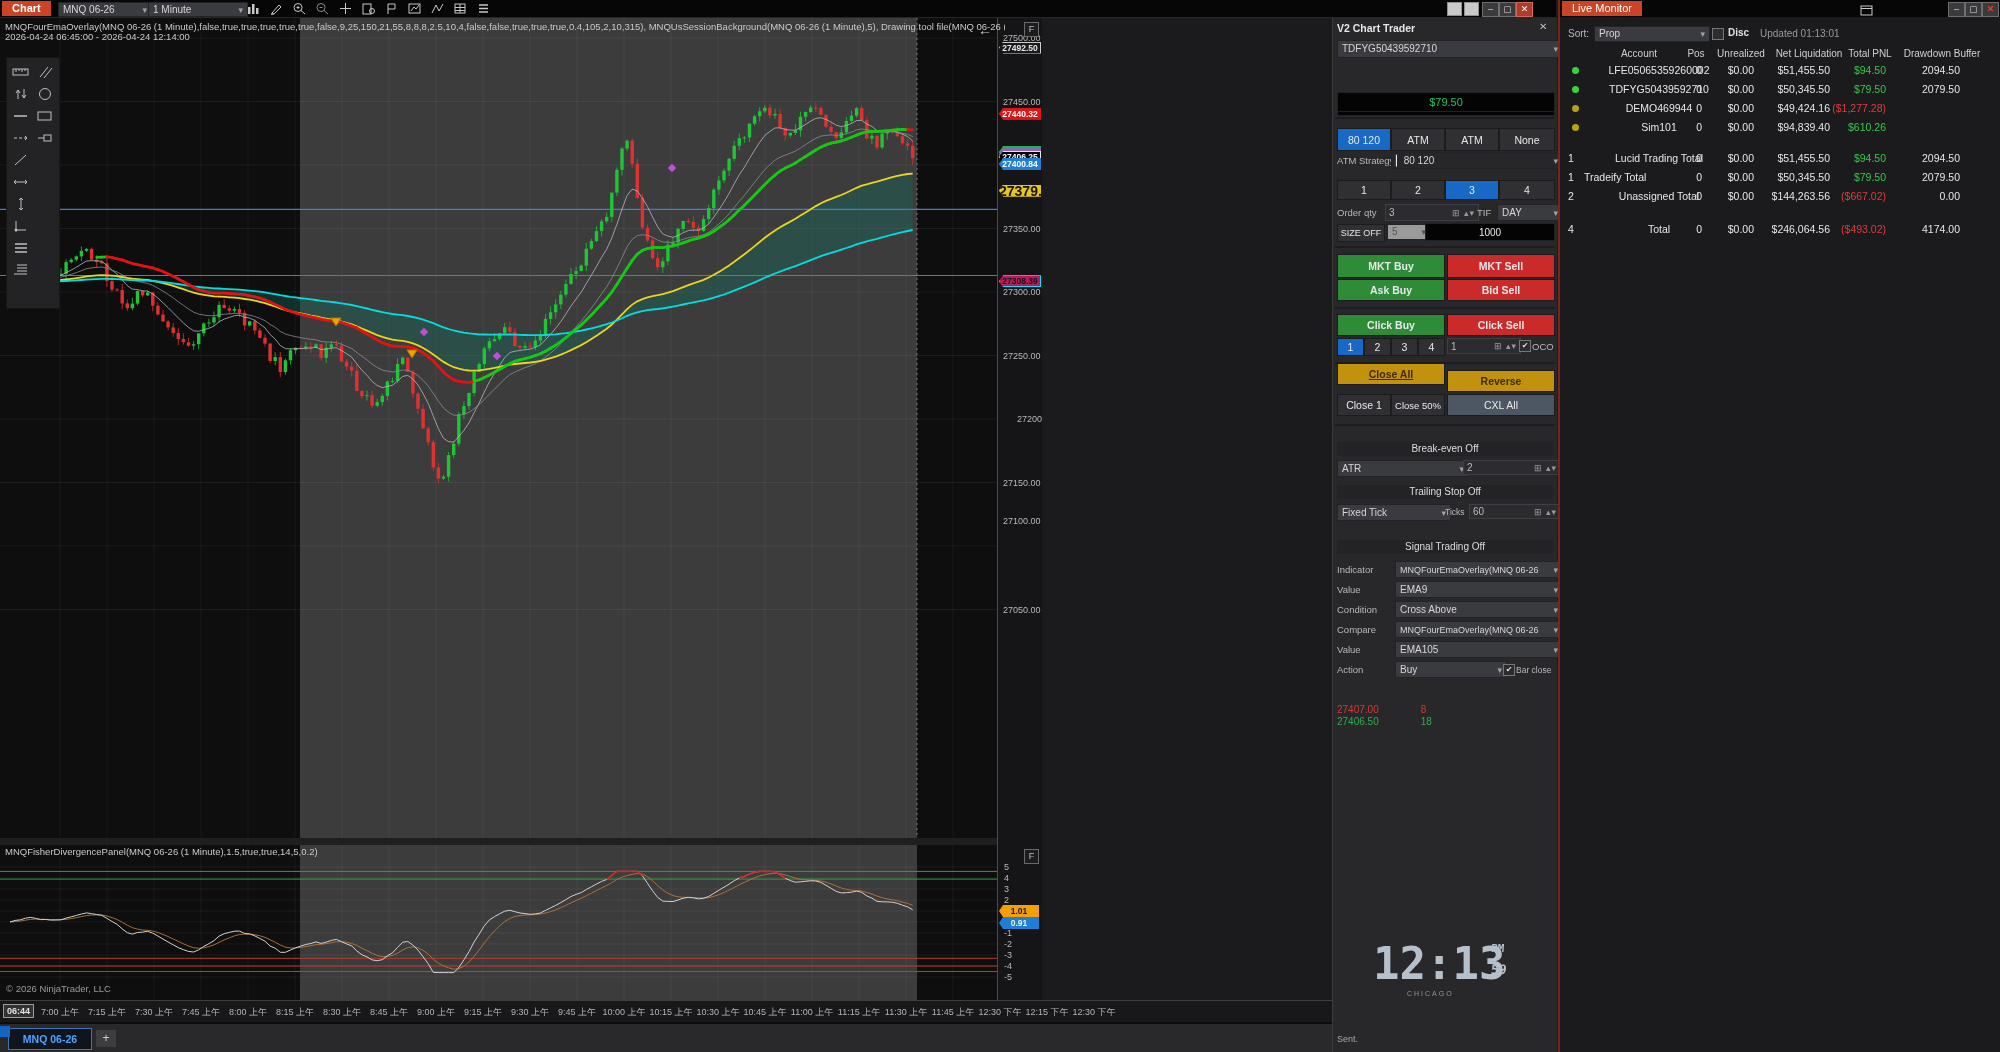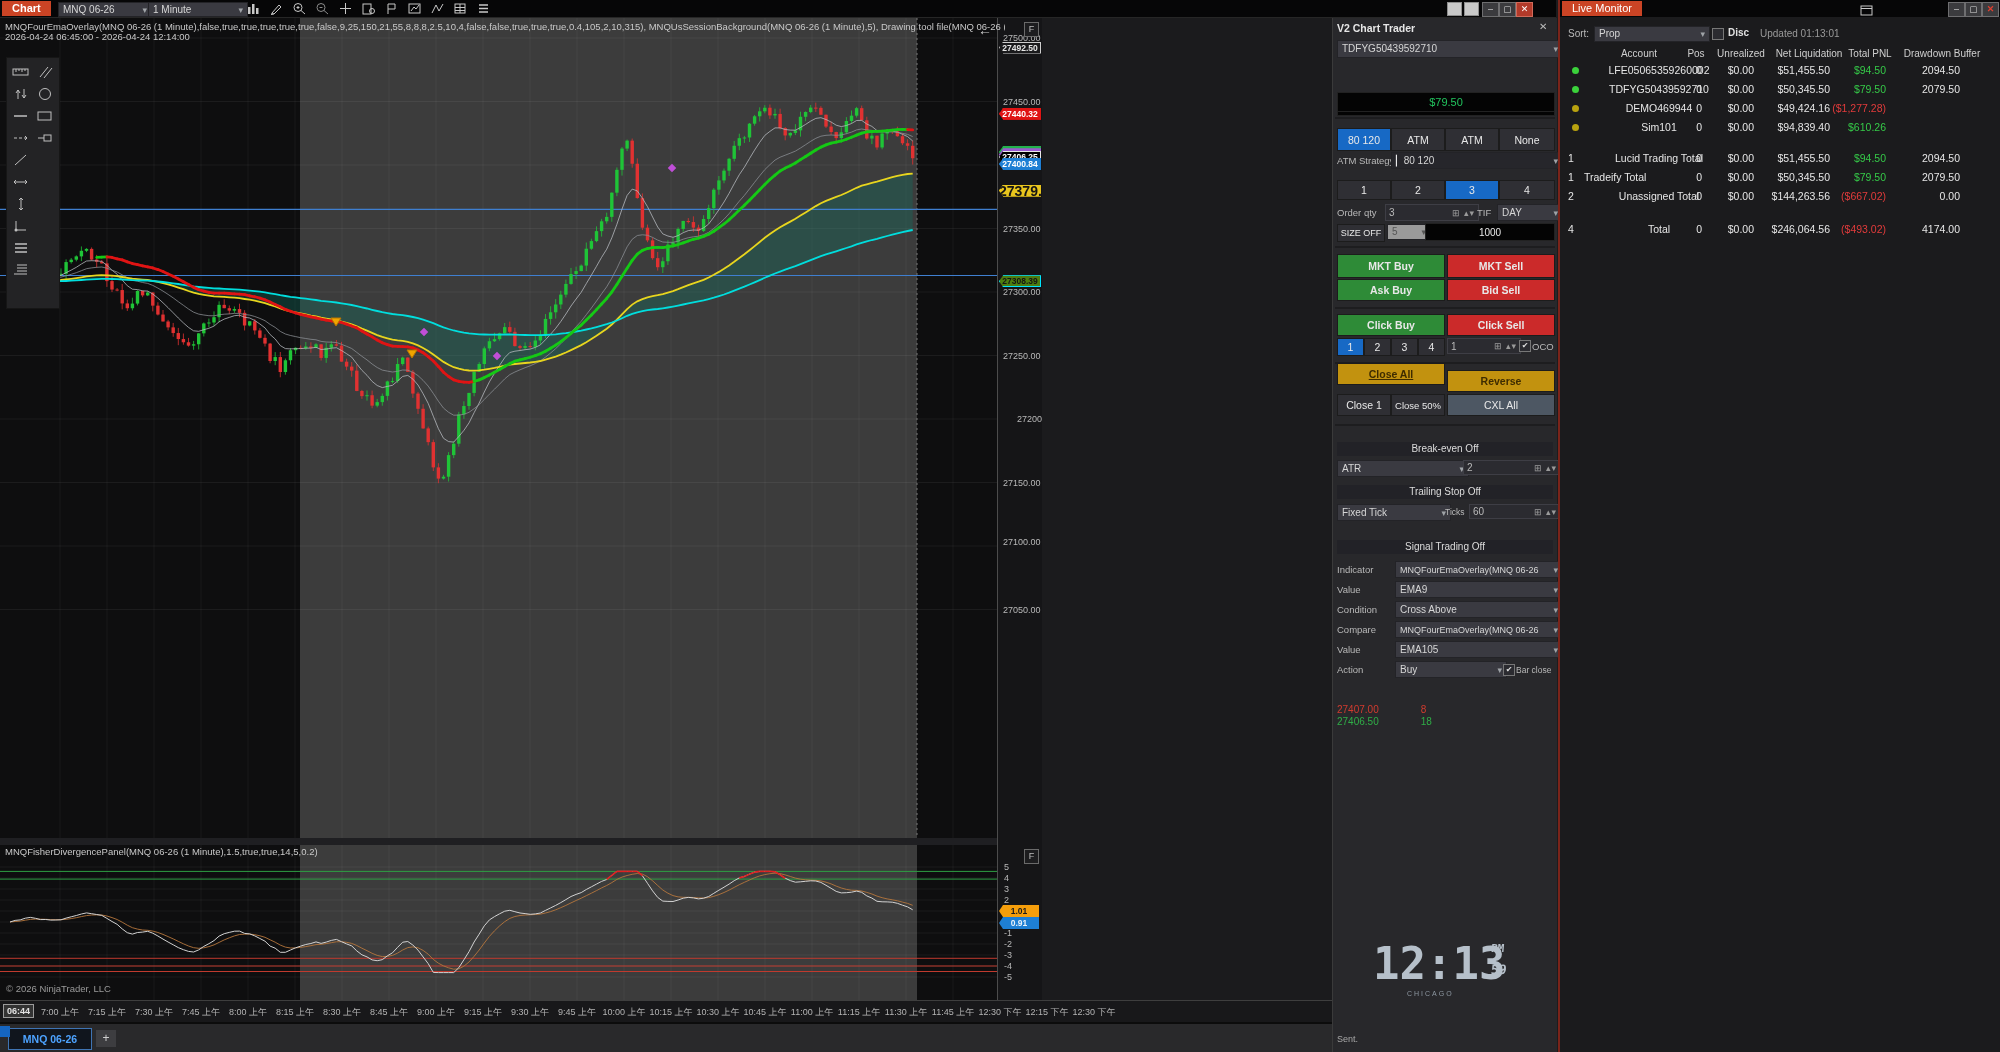--- a/index.html
+++ b/index.html
@@ -142,30 +142,30 @@
 
   <div class="abs plotbg"></div>
   <div class="abs axisbg">
       <div style="position: absolute; left: 5px; top: 15px; color: rgb(185, 185, 185); font-size: 9px;">27500.00</div>
       <div style="position: absolute; left: 5px; top: 78.5px; color: rgb(185, 185, 185); font-size: 9px;">27450.00</div>
       <div style="position: absolute; left: 5px; top: 205.5px; color: rgb(185, 185, 185); font-size: 9px;">27350.00</div>
       <div style="position: absolute; left: 5px; top: 269px; color: rgb(185, 185, 185); font-size: 9px;">27300.00</div>
       <div style="position: absolute; left: 5px; top: 332.5px; color: rgb(185, 185, 185); font-size: 9px;">27250.00</div>
       <div style="position: absolute; left: 19px; top: 396px; color: rgb(185, 185, 185); font-size: 9px;">27200.00</div>
       <div style="position: absolute; left: 5px; top: 459.5px; color: rgb(185, 185, 185); font-size: 9px;">27150.00</div>
-      <div style="position: absolute; left: 5px; top: 519px; color: rgb(185, 185, 185); font-size: 9px;">27100.00</div>
+      <div style="position: absolute; left: 5px; top: 498px; color: rgb(185, 185, 185); font-size: 9px;">27100.00</div>
       <div style="position: absolute; left: 5px; top: 586.5px; color: rgb(185, 185, 185); font-size: 9px;">27050.00</div>
       <div style="position: absolute; left: 1px; top: 23.525px; width: 42px; height: 12px; font-size: 8.5px; font-weight: bold; text-align: center; line-height: 12px; clip-path: polygon(10% 0px, 100% 0px, 100% 100%, 10% 100%, 0px 50%); background: rgb(26, 26, 28); color: rgb(230, 230, 230); box-shadow: rgb(207, 207, 207) 0px 0px 0px 1px inset;">27492.50</div>
       <div style="position: absolute; left: 1px; top: 89.7936px; width: 42px; height: 12px; font-size: 8.5px; font-weight: bold; text-align: center; line-height: 12px; clip-path: polygon(10% 0px, 100% 0px, 100% 100%, 10% 100%, 0px 50%); background: rgb(224, 20, 20); color: rgb(255, 255, 255); box-shadow: rgb(224, 20, 20) 0px 0px 0px 1px inset;">27440.32</div>
       <div style="position: absolute; left: 1px; top: 127.919px; width: 42px; height: 12px; font-size: 8.5px; font-weight: bold; text-align: center; line-height: 12px; clip-path: polygon(10% 0px, 100% 0px, 100% 100%, 10% 100%, 0px 50%); background: rgb(35, 177, 77); color: rgb(255, 255, 255); box-shadow: rgb(35, 177, 77) 0px 0px 0px 1px inset;"></div>
       <div style="position: absolute; left: 1px; top: 130.459px; width: 42px; height: 12px; font-size: 8.5px; font-weight: bold; text-align: center; line-height: 12px; clip-path: polygon(10% 0px, 100% 0px, 100% 100%, 10% 100%, 0px 50%); background: rgb(155, 89, 208); color: rgb(255, 255, 255); box-shadow: rgb(155, 89, 208) 0px 0px 0px 1px inset;"></div>
       <div style="position: absolute; left: 1px; top: 133.062px; width: 42px; height: 12px; font-size: 8.5px; font-weight: bold; text-align: center; line-height: 12px; clip-path: polygon(10% 0px, 100% 0px, 100% 100%, 10% 100%, 0px 50%); background: rgb(0, 0, 0); color: rgb(255, 255, 255); box-shadow: rgb(232, 232, 232) 0px 0px 0px 1px inset;">27406.25</div>
       <div style="position: absolute; left: 1px; top: 139.933px; width: 42px; height: 12px; font-size: 8.5px; font-weight: bold; text-align: center; line-height: 12px; clip-path: polygon(10% 0px, 100% 0px, 100% 100%, 10% 100%, 0px 50%); background: rgb(30, 127, 212); color: rgb(255, 255, 255); box-shadow: rgb(30, 127, 212) 0px 0px 0px 1px inset;">27400.84</div>
       <div style="position: absolute; left: 1px; top: 166.591px; width: 42px; height: 12px; font-size: 14px; font-weight: bold; text-align: center; line-height: 12px; clip-path: polygon(10% 0px, 100% 0px, 100% 100%, 10% 100%, 0px 50%); background: rgb(232, 197, 29); color: rgb(20, 20, 20); box-shadow: rgb(232, 197, 29) 0px 0px 0px 1px inset;">27379.85</div>
-      <div style="position: absolute; left: 1px; top: 257.345px; width: 42px; height: 12px; font-size: 8.5px; font-weight: bold; text-align: center; line-height: 12px; clip-path: polygon(10% 0px, 100% 0px, 100% 100%, 10% 100%, 0px 50%); background: #4d7c0f; color: rgb(20, 20, 20); box-shadow: rgb(0, 229, 255) 0px 0px 0px 1px inset;">27308.39</div>
+      <div style="position: absolute; left: 1px; top: 257.345px; width: 42px; height: 12px; font-size: 8.5px; font-weight: bold; text-align: center; line-height: 12px; clip-path: polygon(10% 0px, 100% 0px, 100% 100%, 10% 100%, 0px 50%); background: #be185d; color: rgb(20, 20, 20); box-shadow: rgb(0, 229, 255) 0px 0px 0px 1px inset;">27308.39</div>
       <div style="position: absolute; left: 6px; top: 844px; color: rgb(185, 185, 185); font-size: 9px;">5</div>
       <div style="position: absolute; left: 6px; top: 855px; color: rgb(185, 185, 185); font-size: 9px;">4</div>
       <div style="position: absolute; left: 6px; top: 866px; color: rgb(185, 185, 185); font-size: 9px;">3</div>
       <div style="position: absolute; left: 6px; top: 877px; color: rgb(185, 185, 185); font-size: 9px;">2</div>
       <div style="position: absolute; left: 6px; top: 910px; color: rgb(185, 185, 185); font-size: 9px;">-1</div>
       <div style="position: absolute; left: 6px; top: 921px; color: rgb(185, 185, 185); font-size: 9px;">-2</div>
       <div style="position: absolute; left: 6px; top: 932px; color: rgb(185, 185, 185); font-size: 9px;">-3</div>
       <div style="position: absolute; left: 6px; top: 943px; color: rgb(185, 185, 185); font-size: 9px;">-4</div>
       <div style="position: absolute; left: 6px; top: 954px; color: rgb(185, 185, 185); font-size: 9px;">-5</div>
       <div style="position: absolute; left: 1px; top: 886.89px; width: 40px; height: 12px; font-size: 8.5px; font-weight: bold; text-align: center; line-height: 12px; clip-path: polygon(10% 0px, 100% 0px, 100% 100%, 10% 100%, 0px 50%); background: rgb(245, 158, 11); color: rgb(26, 26, 26);">1.01</div>

